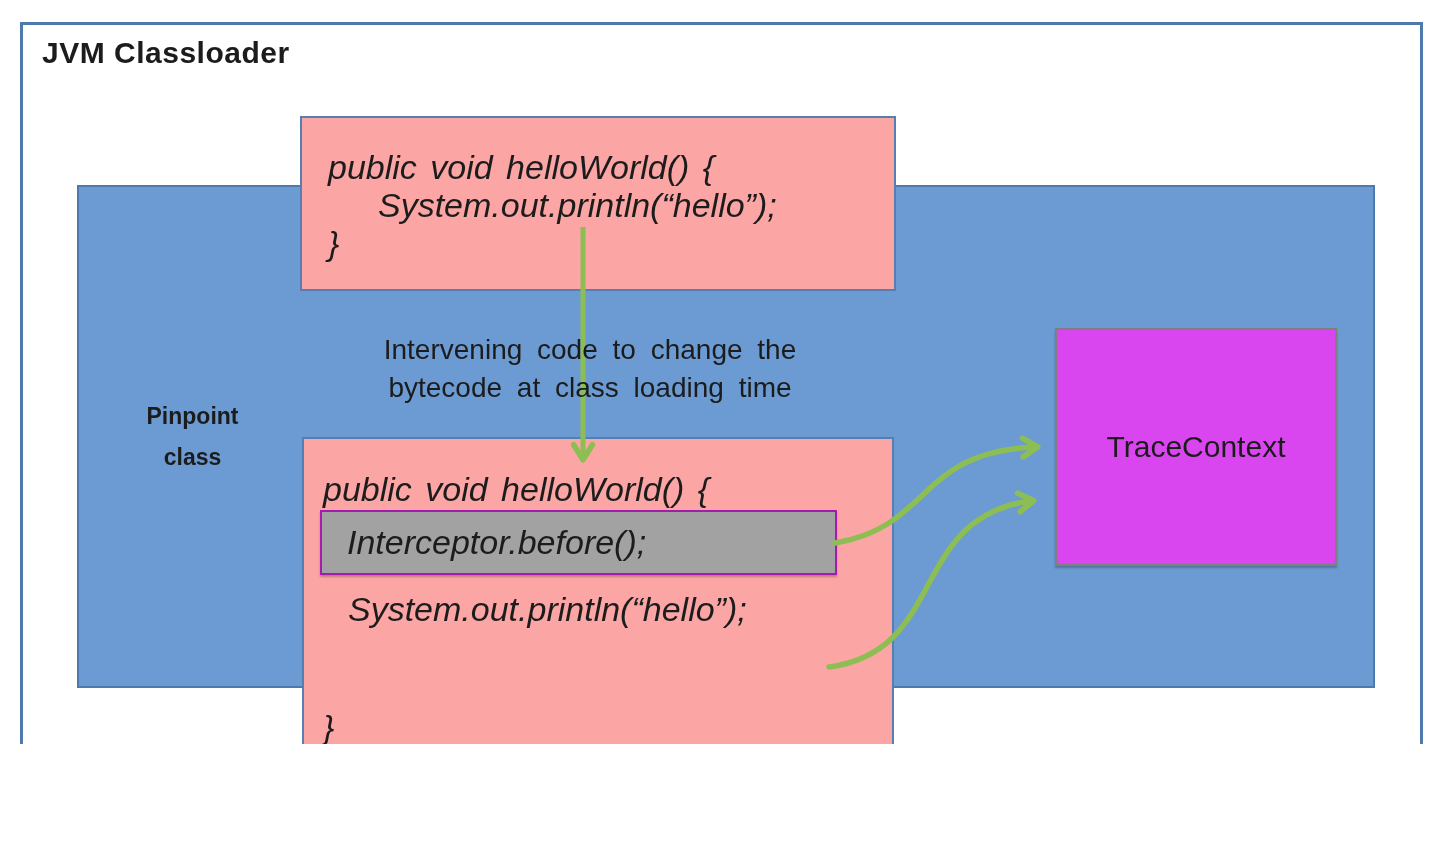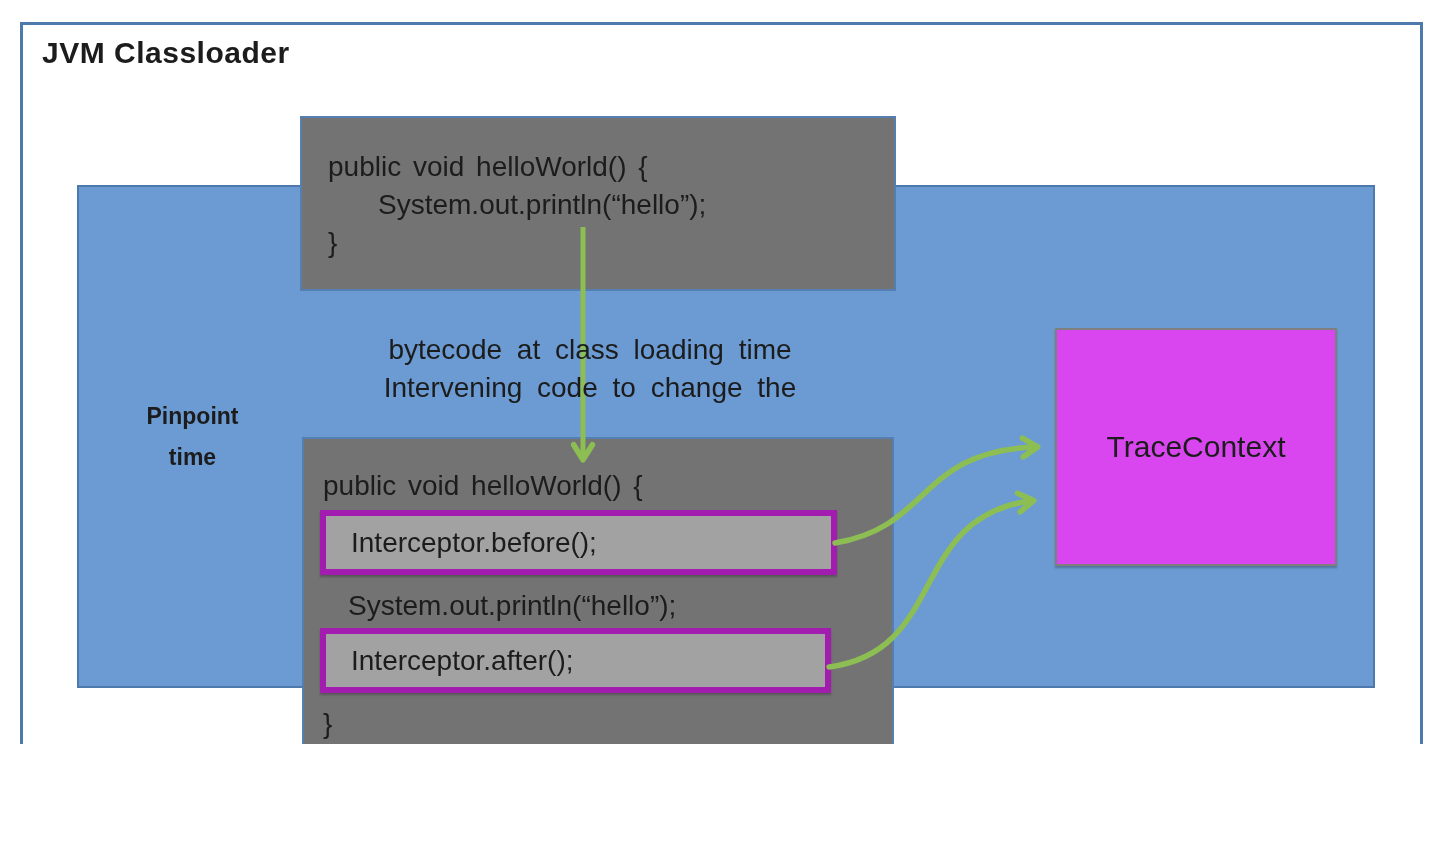--- a/index.html
+++ b/index.html
@@ -46,25 +46,26 @@
     width: 215px;
     text-align: center;
     font-size: 23px;
     font-weight: bold;
     line-height: 41px;
     z-index: 2;
   }
   
   .code-box {
     position: absolute;
-    background: #737373;
+    background: #fca5a5;
     border: 2px solid #557FB0;
-    font-size: 28px;
+    font-size: 34px;
     word-spacing: 4px;
     z-index: 2;
+    font-style: italic;
   }
   .code-box-1 {
     left: 300px; top: 116px;
     width: 596px; height: 175px;
     padding: 30px 0 0 26px;
     line-height: 38px;
   }
   .code-indent { padding-left: 50px; }
   .code-box-2 {
     left: 302px; top: 437px;
@@ -72,21 +73,21 @@
   }
   .cb2-line { position: absolute; left: 19px; white-space: nowrap; }
   .cb2-sig   { top: 31px; }
   .cb2-print { top: 151px; left: 44px; }
   .cb2-close { top: 269px; }
   .interceptor-box {
     position: absolute;
     left: 16px;
     width: 517px; height: 65px;
     background: #A2A2A2;
-    border: 6px solid #a21caf;
+    border: 2px solid #a21caf;
     box-shadow: 0 2px 2px rgba(0,0,0,0.25);
     display: flex;
     align-items: center;
     padding-left: 25px;
     white-space: nowrap;
   }
   .interceptor-before { top: 71px; }
   .interceptor-after  { top: 189px; width: 511px; }
   
   .annotation {
@@ -128,46 +129,43 @@
 <div class="stage">
 
   <div class="outer-box"></div>
 
   <div class="jvm-title">JVM Classloader</div>
 
   <div class="agent-box"></div>
 
   <div class="agent-label">
     <div>Pinpoint</div>
-    <div>time</div>
+    <div>class</div>
   </div>
 
   <div class="code-box code-box-1">
     <div>public void helloWorld() {</div>
     <div class="code-indent">System.out.println(“hello”);</div>
     <div>}</div>
   </div>
 
   <div class="annotation">
+    <div>Intervening code to change the</div>
     <div>bytecode at class loading time</div>
-    <div>Intervening code to change the</div>
   </div>
 
   <div class="code-box code-box-2">
     <div class="cb2-line cb2-sig">public void helloWorld() {</div>
 
     <div class="interceptor-box interceptor-before">
       <span>Interceptor.before();</span>
     </div>
 
     <div class="cb2-line cb2-print">System.out.println(“hello”);</div>
 
-    <div class="interceptor-box interceptor-after">
-      <span>Interceptor.after();</span>
-    </div>
 
     <div class="cb2-line cb2-close">}</div>
   </div>
 
   <div class="trace-box">
     <span>TraceContext</span>
   </div>
 
   <svg class="arrow-layer" width="1444" height="848" viewBox="0 0 1444 848" xmlns="http://www.w3.org/2000/svg">
     <defs>

